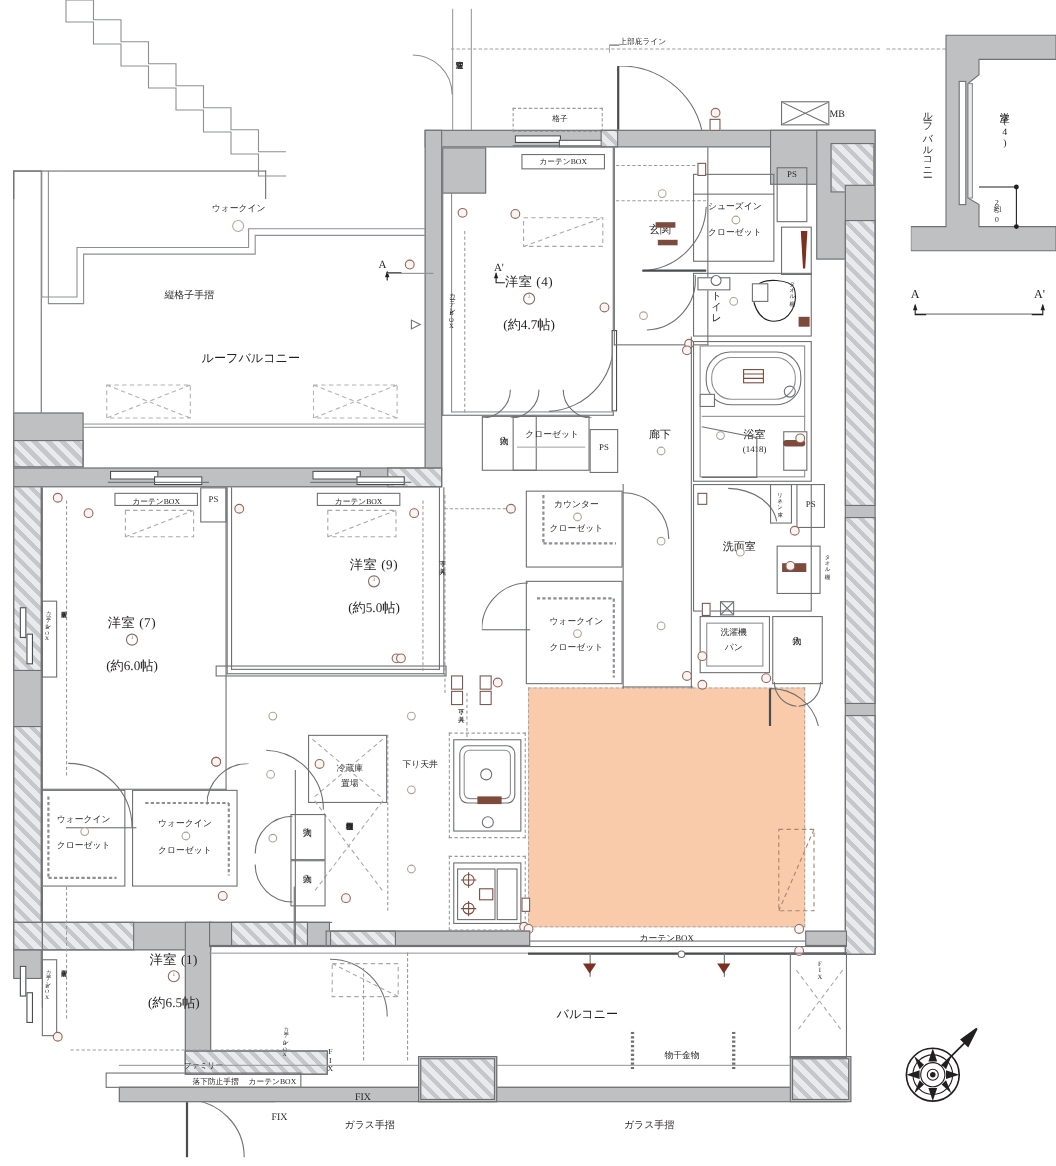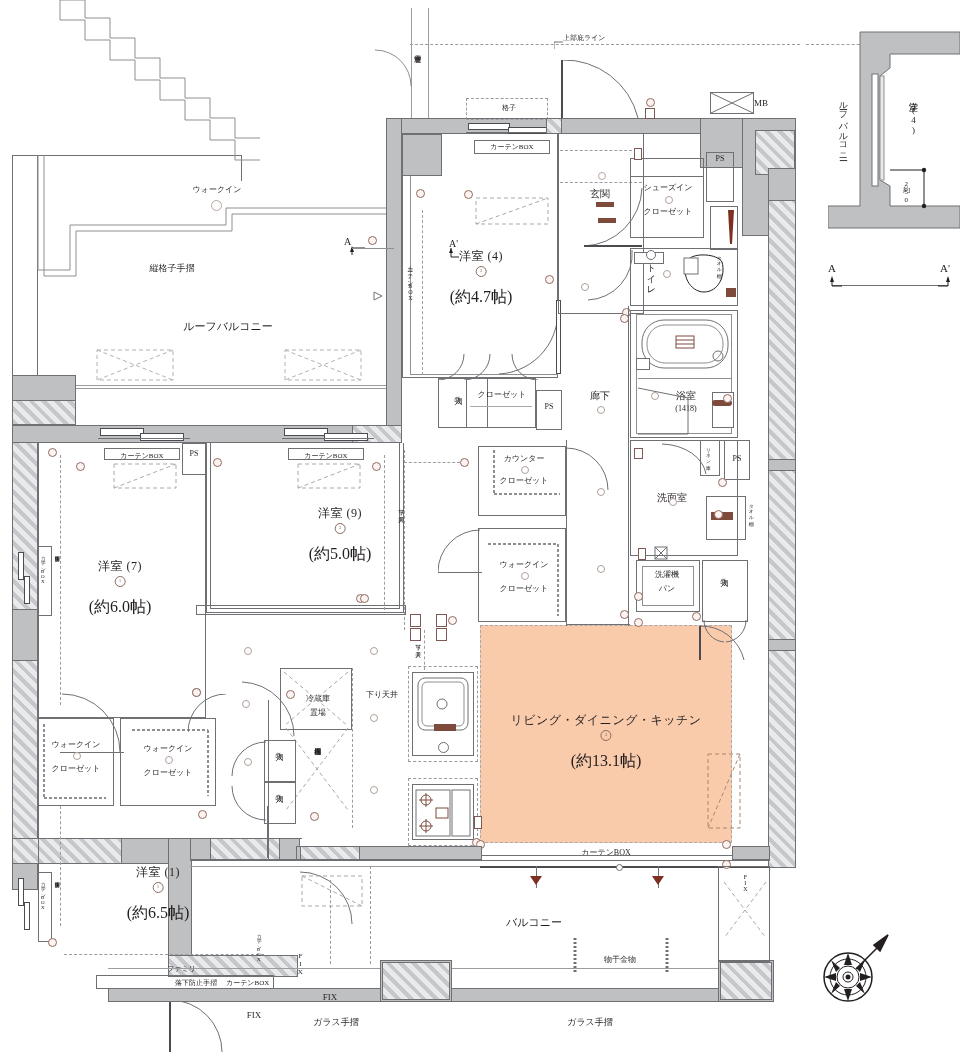--- a/index.html
+++ b/index.html
@@ -29,21 +29,21 @@
   .lbl.c{transform:translateX(-50%);text-align:center;}
   .vtext{position:absolute;color:#231f20;writing-mode:vertical-rl;text-orientation:upright;
        line-height:1.05;letter-spacing:0px;font-family:"Liberation Serif","DejaVu Serif",serif;}
   .f5{font-size:5px;} .f6{font-size:6px;} .f7{font-size:7px;}
   .f8{font-size:8px;} .f9{font-size:9px;} .f10{font-size:10px;}
   .f11{font-size:11px;}
 
   
   .room{position:absolute;text-align:center;transform:translateX(-50%);color:#231f20;}
   .room .nm{font-size:12px;letter-spacing:0.5px;}
-  .room .sz{font-size:16px;margin-top:10px;}
+  .room .sz{font-size:12px;margin-top:10px;}
   .room .circ{display:block;width:9px;height:9px;border:1px solid #8a6a60;border-radius:50%;
        margin:1px auto;font-size:5px;line-height:8px;color:#8a6a60;text-align:center;}
 
   
   .leaf{position:absolute;background:#ffffff;border:1px solid #4a4c4f;box-sizing:border-box;}
 
   
   .fx{position:absolute;border:1px solid #6f7073;box-sizing:border-box;background:#fff;}
   .fxr{position:absolute;border:1px solid #6f7073;box-sizing:border-box;background:#fff;border-radius:50%;}
 
@@ -153,25 +153,20 @@
   <div class="wall" style="left:168px;top:955px;width:130px;height:22px;"></div>
   <div class="hatchG" style="left:168px;top:955px;width:130px;height:22px;"></div>
   <div class="hatchG" style="left:12px;top:838px;width:110px;height:26px;"></div>
 
   <div class="wall" style="left:190px;top:838px;width:110px;height:22px;"></div>
   <div class="hatchG" style="left:210px;top:838px;width:70px;height:22px;"></div>
 
   <div class="ldk" id="ldkfill" style="left: 480px; top: 625px; width: 252px; height: 218px; background: rgb(249, 203, 171);"></div>
   <div class="dash" style="left:480px;top:625px;width:252px;height:218px;border-color:#a8a9ac;"></div>
 
-  <div class="room" style="left:606px;top:712px;">
-    <div class="nm">リビング・ダイニング・キッチン</div>
-    <div class="circ">3</div>
-    <div class="sz">(約13.1帖)</div>
-  </div>
 
   <div class="abs" style="left:706px;top:752px;width:36px;height:78px;">
     <svg width="36" height="78">
         <path d="M2,2 L34,2 L34,76 L2,76 Z M34,2 L2,76" fill="none" stroke="#a8876f" stroke-width="1" stroke-dasharray="4 3"></path>
       </svg>
   </div>
 
   <div class="thin" style="left:402px;top:134px;width:156px;height:244px;border-top:none;"></div>
 
   <div class="thin2" style="left:410px;top:175px;width:148px;height:200px;border-top:none;border-right:none;"></div>
@@ -228,21 +223,21 @@
   <div class="vtext f6" style="left:407px;top:262px;">カーテンBOX</div>
 
   <div class="abs" style="left:495px;top:300px;width:66px;height:78px;">
     <svg width="66" height="78">
         <path d="M62,2 A62,62 0 0 1 4,74" fill="none" stroke="#6f7073" stroke-width="1"></path>
       </svg>
   </div>
   <div class="leaf" style="left:556px;top:300px;width:5px;height:74px;"></div>
 
   <div class="thin" style="left:558px;top:134px;width:86px;height:180px;border-top:none;"></div>
-  <div class="lbl f10 c" style="left:600px;top:188px;">玄関</div>
+  <div class="lbl f10 c" style="left:600px;top:204px;">玄関</div>
   <div class="dotsm" style="left:598px;top:172px;border-color:#b9a6a0;"></div>
   <div class="dashline" style="left:560px;top:150px;width:82px;"></div>
   <div class="dashline" style="left:560px;top:182px;width:82px;"></div>
 
   <div class="abs" style="left:560px;top:60px;width:80px;height:62px;">
     <svg width="80" height="62">
         <path d="M2,0 A76,76 0 0 1 78,58" fill="none" stroke="#6f7073" stroke-width="1"></path>
         <line x1="2" y1="0" x2="2" y2="58" stroke="#4a4c4f" stroke-width="2"></line>
       </svg>
   </div>

